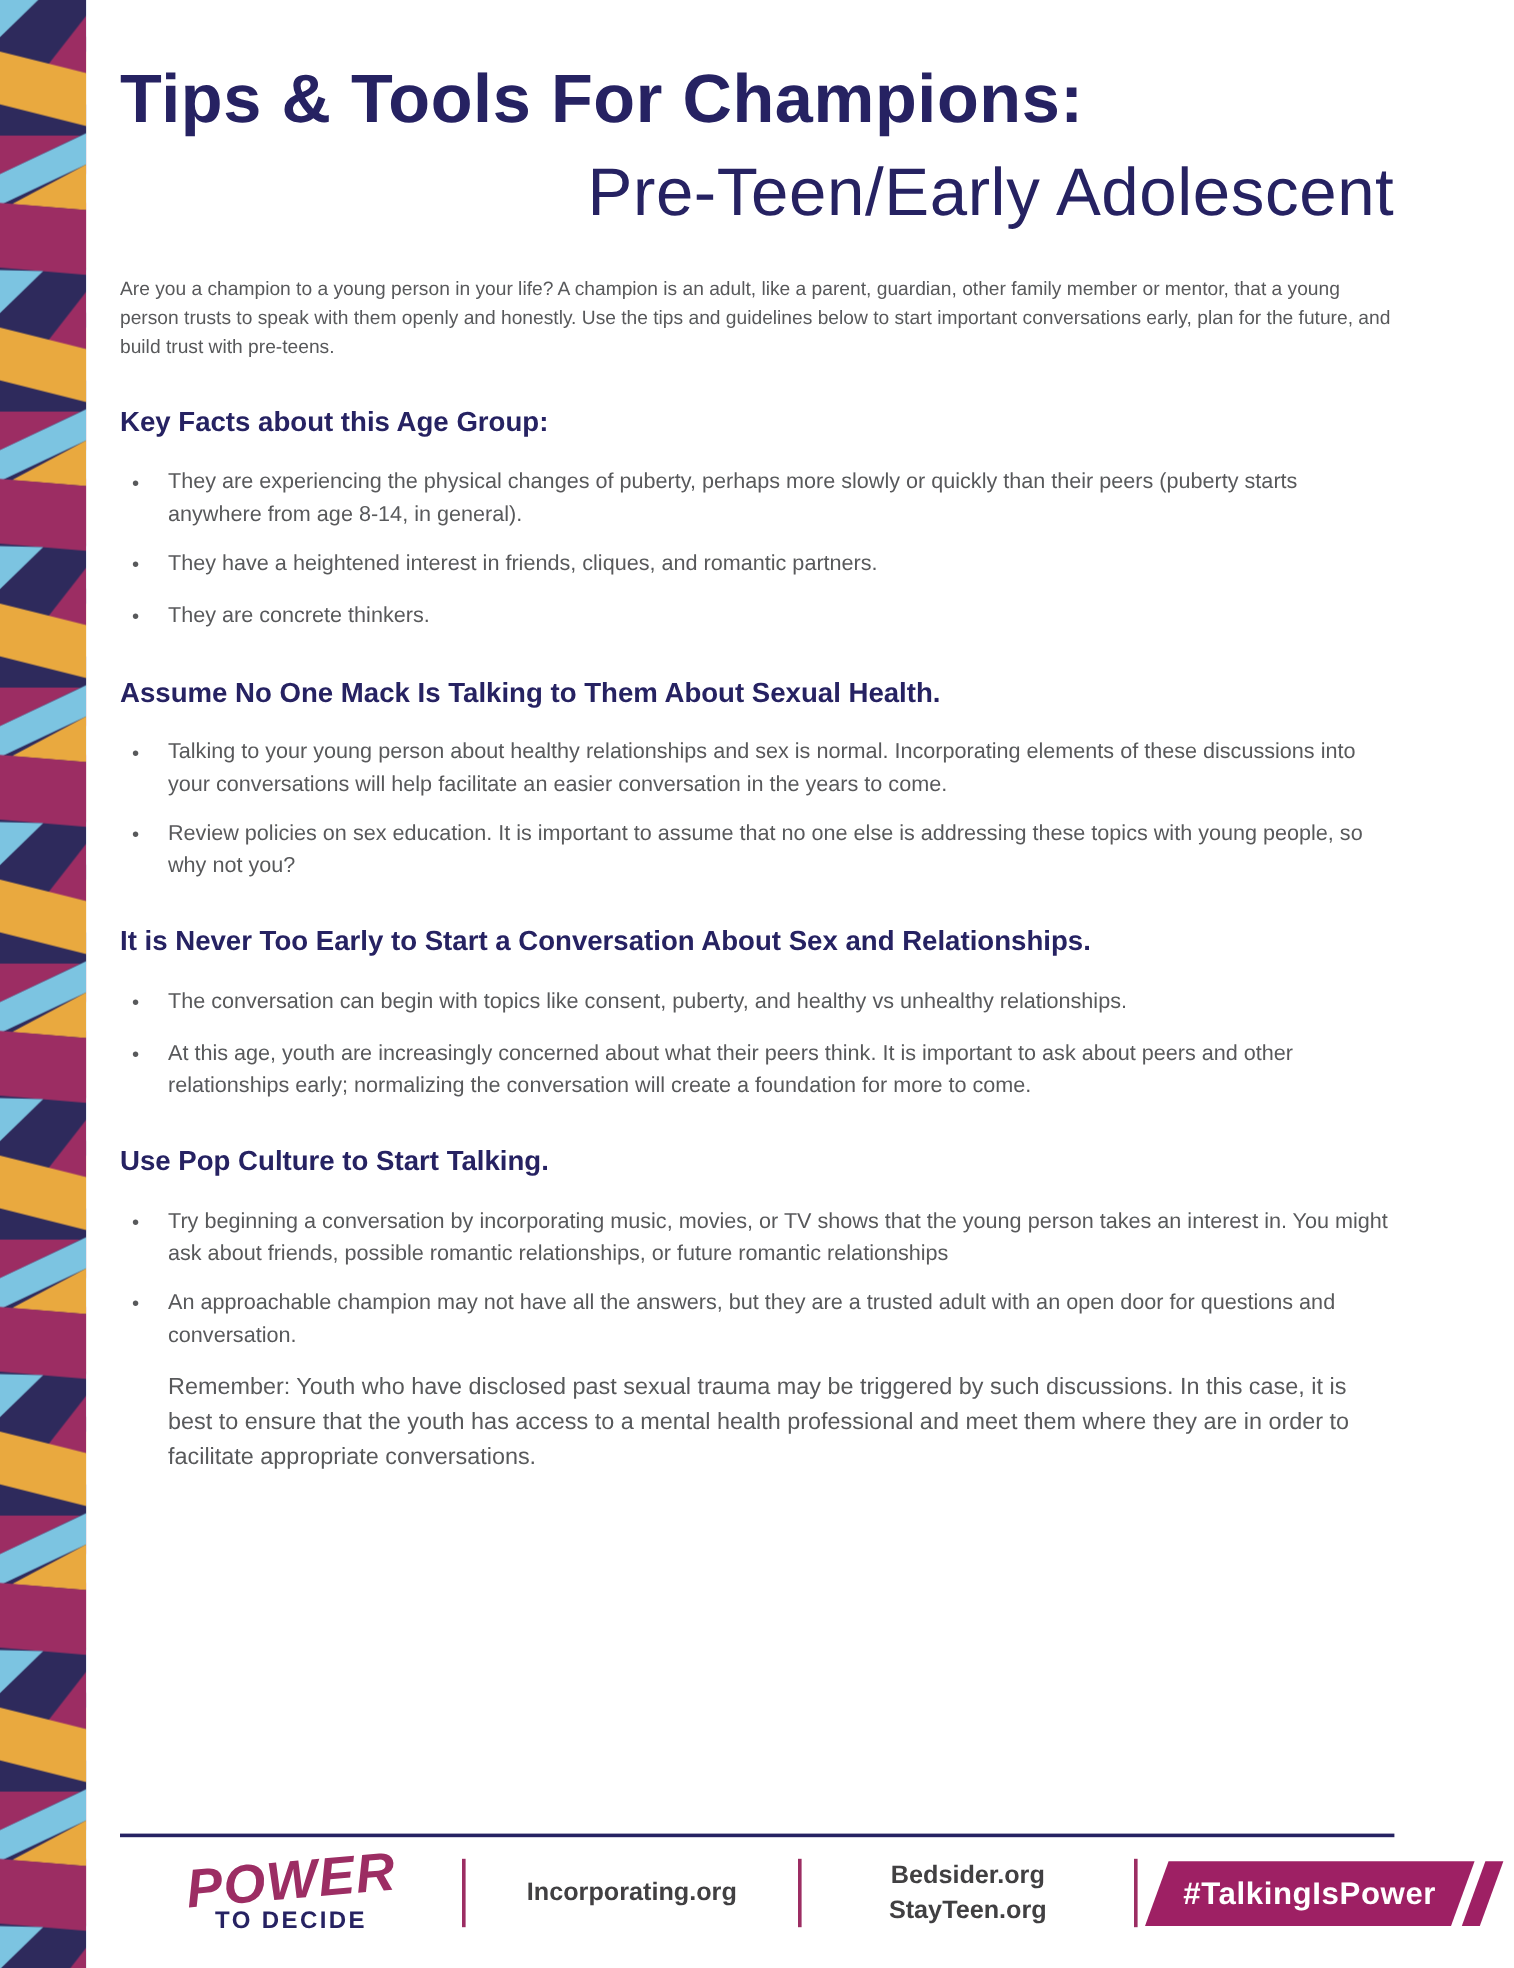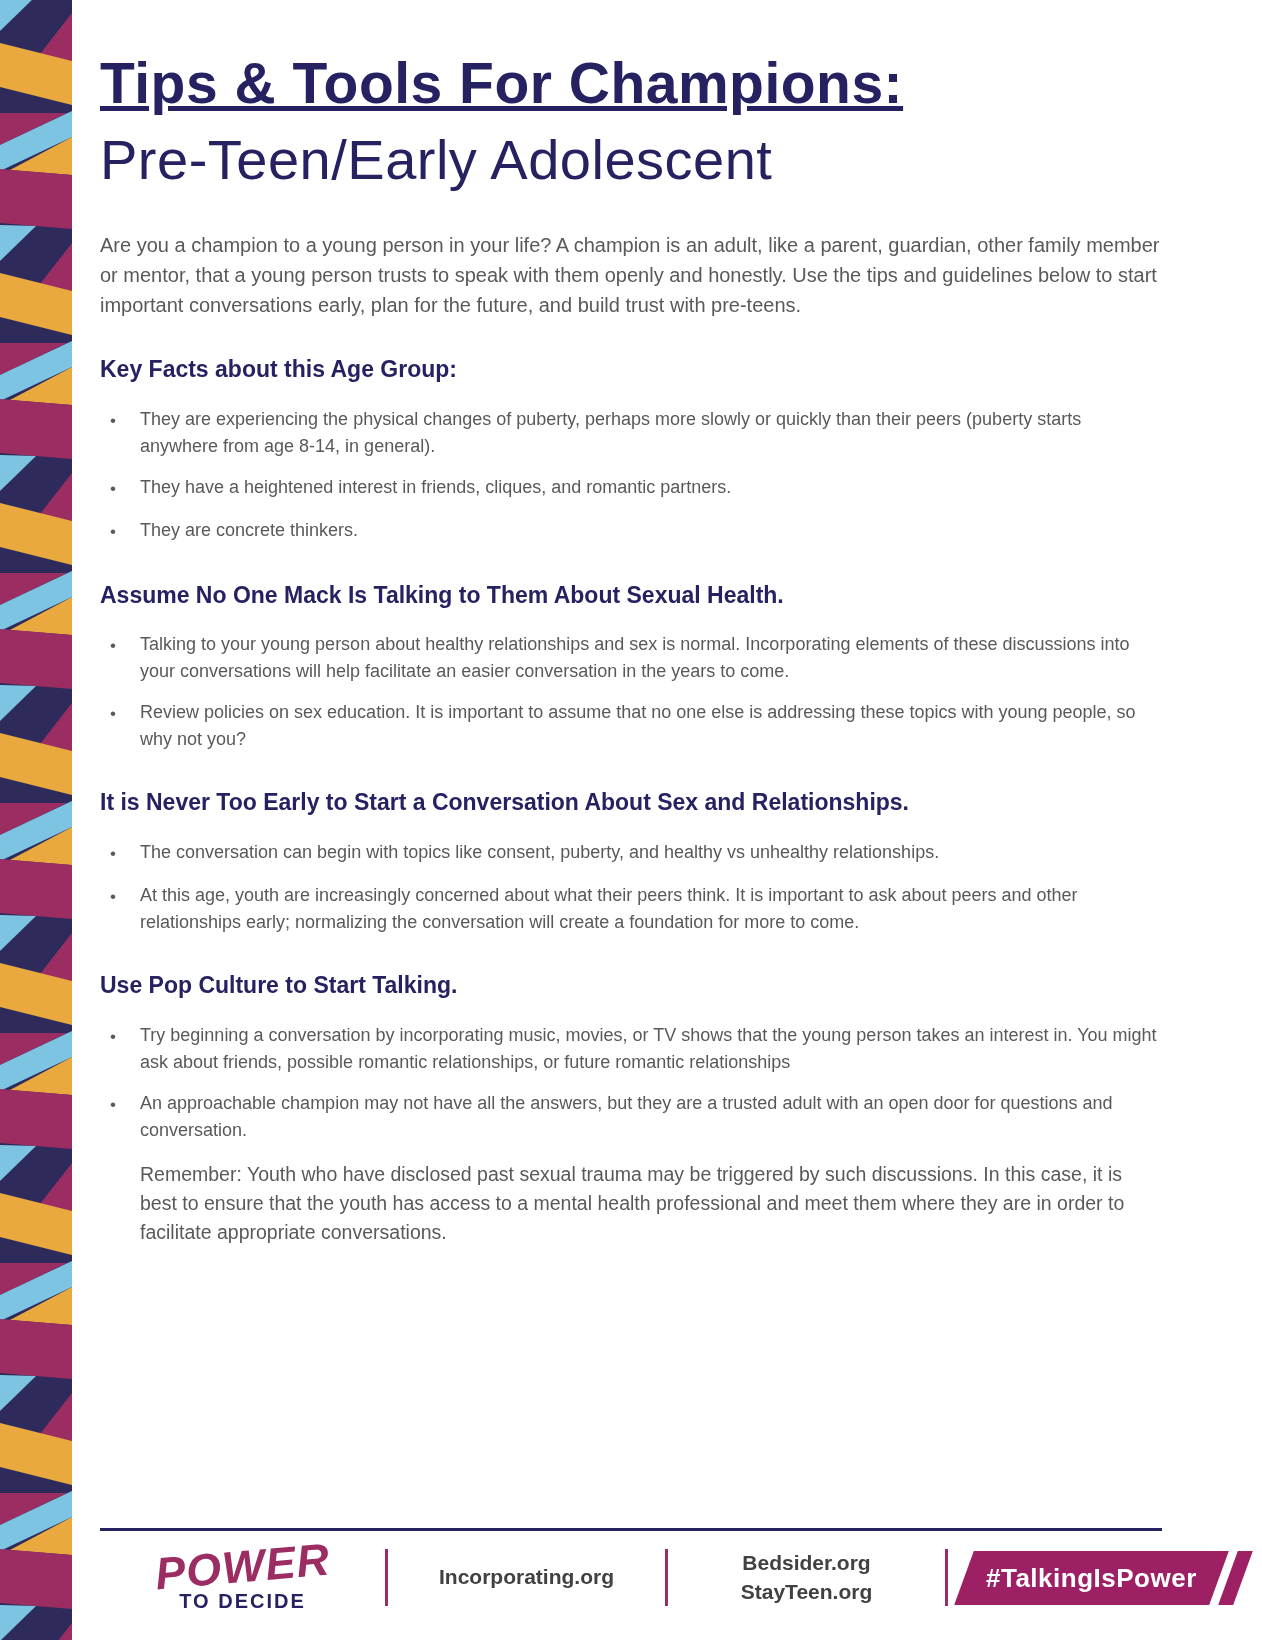--- a/index.html
+++ b/index.html
@@ -7,27 +7,27 @@
     width:1262px;height:1640px;position:relative;background:#ffffff;
     font-family:"Liberation Sans",sans-serif;overflow:hidden;
     -webkit-font-smoothing:antialiased;
   }
   
   .border-strip{position:absolute;left:0;top:0;width:72px;height:1640px;}
   
   .content{position:absolute;left:100px;top:52px;width:1062px;}
   .title-bold{
     font-size:57px;font-weight:bold;letter-spacing:.5px;
-    color:var(--navy-text);margin:0 0 14px;line-height:1.1;text-decoration:underline;
+    color:var(--navy-text);margin:0 0 14px;line-height:1.1;
   }
   .title-light{
     font-size:56px;font-weight:normal;letter-spacing:.5px;
-    color:var(--navy-text);margin:0 0 40px;line-height:1.1;
+    color:var(--navy-text);margin:0 0 40px;line-height:1.1;text-align:right;
   }
-  .intro{font-size:20px;line-height:1.5;color:var(--gray);margin:0 0 16px;}
+  .intro{font-size:16px;line-height:1.5;color:var(--gray);margin:0 0 16px;}
   .section-heading{
     font-size:23px;font-weight:bold;color:var(--navy-text);
     margin:36px 0 22px;line-height:1.2;
   }
   .bullet-item{display:flex;margin:0 0 14px;}
   .dot{
     flex:0 0 40px;padding-left:10px;box-sizing:border-box;
     font-size:17px;line-height:29px;color:var(--gray);
   }
   .bullet-text{flex:1;font-size:18px;line-height:1.5;color:var(--gray);}

